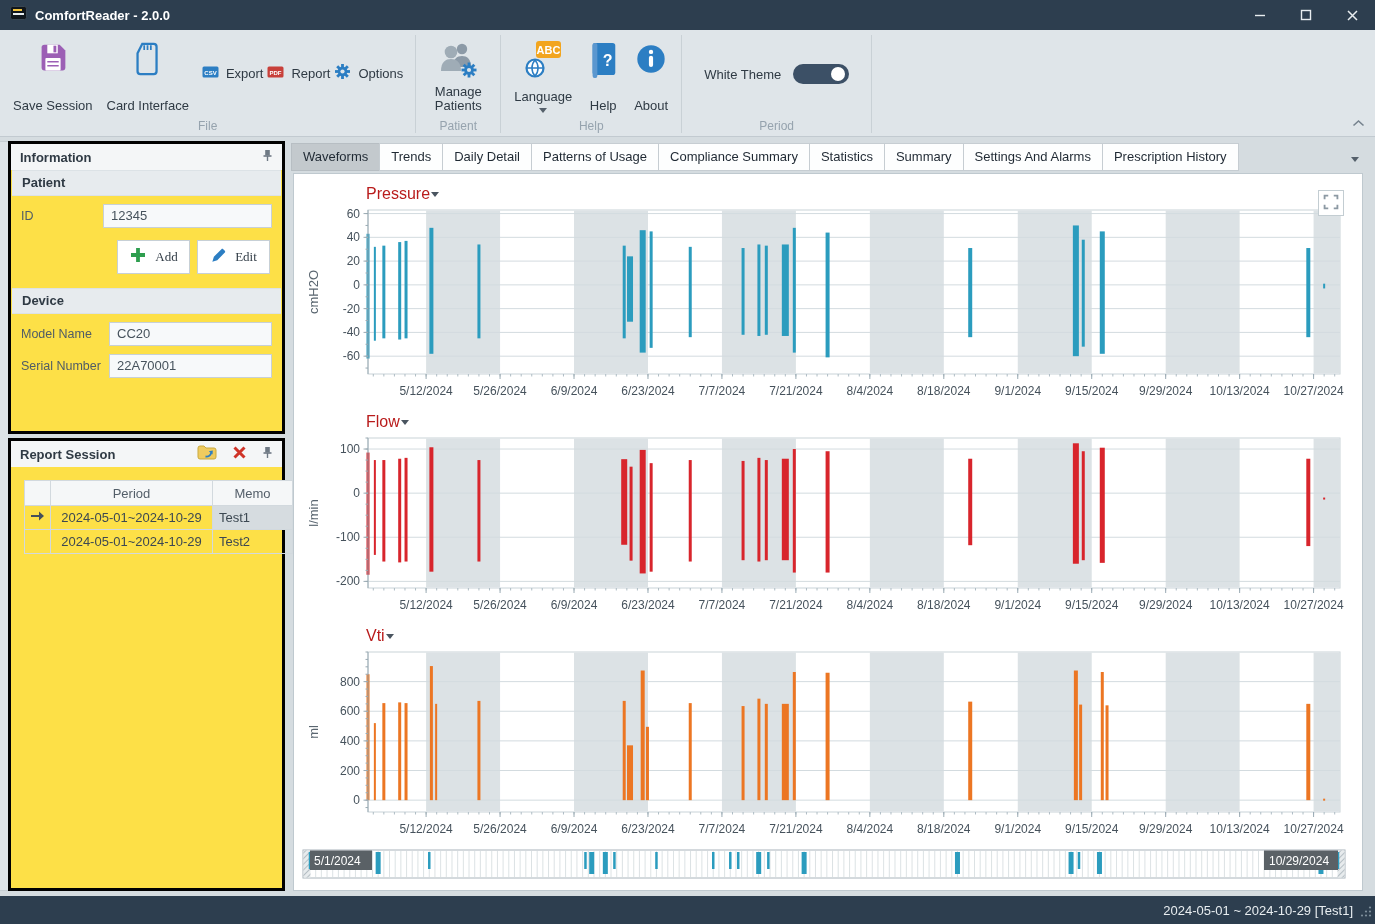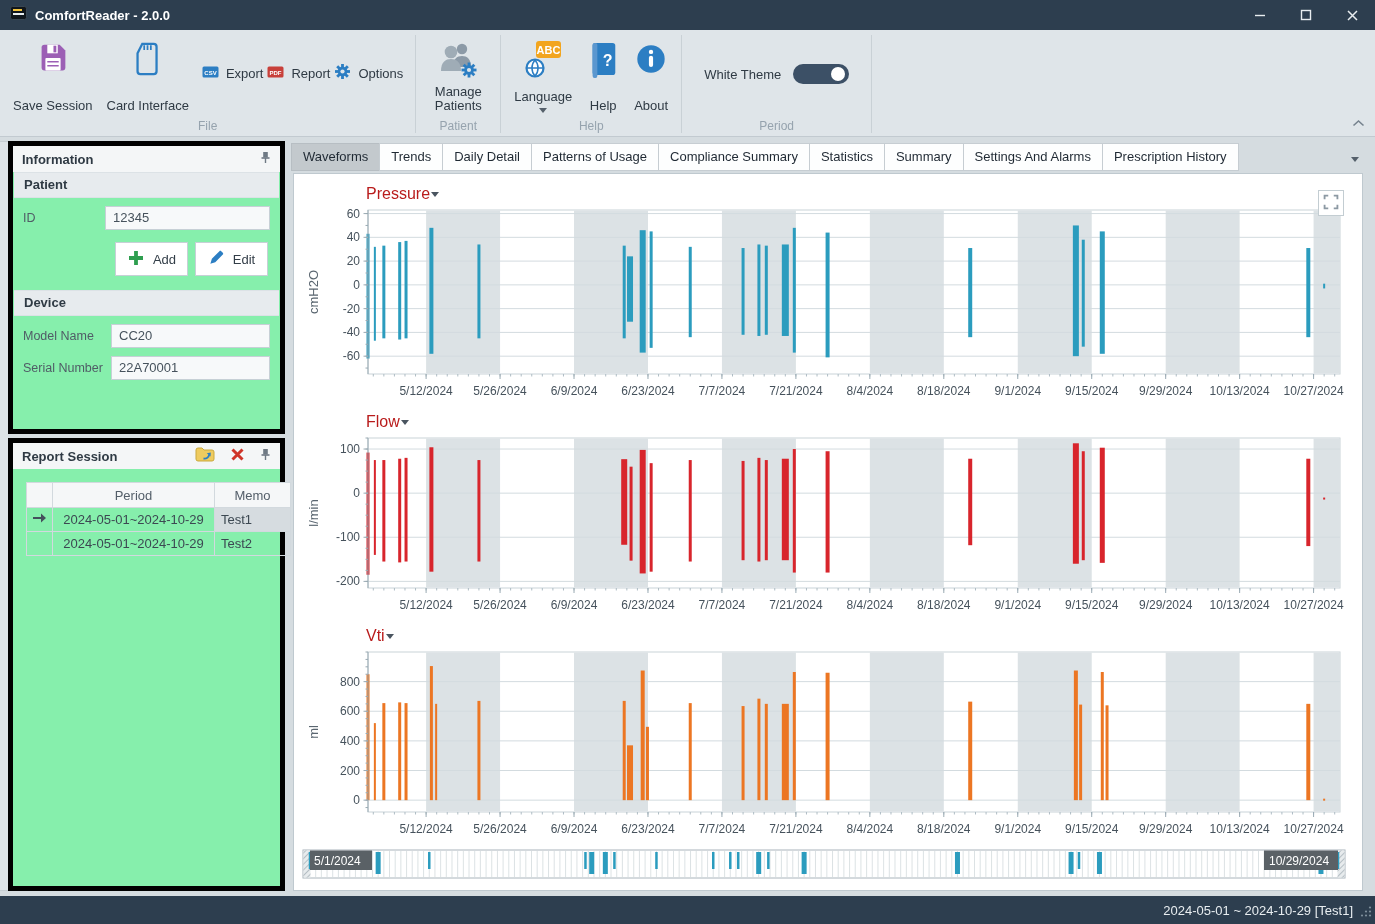--- a/index.html
+++ b/index.html
@@ -30,32 +30,32 @@
   .toggle .knob{position:absolute;right:4px;top:3px;width:14px;height:14px;border-radius:50%;background:#FFF;}
   .ribbon-collapse{position:absolute;right:10px;bottom:5px;}
   .lang-caret{margin:1px 0 3px;}
 
   .caret-down{width:0;height:0;border-left:4px solid transparent;border-right:4px solid transparent;border-top:5px solid #55606B;display:inline-block;}
 
   
   .main{flex:1;display:flex;padding:4px 12px 5px 0;min-height:0;}
   .left-strip{width:8px;background:#DDE3E7;border-top:1px solid #C6CED3;border-bottom:1px solid #C6CED3;}
   .sidebar{width:277px;display:flex;flex-direction:column;gap:4px;min-height:0;}
-  .panel{background:#86efac;border:5px solid #000000;box-sizing:border-box;}
+  .panel{background:#fde047;border:3px solid #000000;box-sizing:border-box;}
   .info-panel{height:293px;}
   .report-panel{flex:1;min-height:0;}
   .panel-header{height:26px;display:flex;align-items:center;padding:0 9px;font-weight:bold;font-size:13px;color:#2F3A44;background:#F4F6F7;}
   .panel-header .ph-icons{margin-left:auto;display:flex;align-items:center;gap:15px;}
   .section-header{height:24px;line-height:24px;background:#E7EBEE;border-top:1px solid #DCE2E6;border-bottom:1px solid #DCE2E6;font-weight:bold;font-size:13px;color:#2F3A44;padding:0 10px;margin:0 1px;}
   .field-row{display:flex;align-items:center;margin:8px 10px;}
   .field-label{width:82px;font-size:12.5px;color:#505C66;flex:0 0 auto;}
   .field-label.widefl{width:88px;}
   .field-input{flex:1;height:22px;line-height:22px;background:#F7F9FA;border:1px solid #C7D0D6;padding:0 7px;font-size:13px;color:#46525C;}
   .btn-row{display:flex;justify-content:flex-end;gap:7px;margin:12px 12px 14px;}
-  .side-btn{width:73px;height:34px;background:#FFF;border:1px solid #C7D0D6;display:flex;align-items:center;justify-content:center;gap:8px;font-size:13px;color:#333E48;font-family:Liberation Sans, sans-serif;}
+  .side-btn{width:73px;height:34px;background:#FFF;border:1px solid #C7D0D6;display:flex;align-items:center;justify-content:center;gap:8px;font-size:13px;color:#333E48;font-family:Liberation Serif, serif;}
 
   .rs-table{width:calc(100% - 2px);margin:13px;border-collapse:collapse;font-size:13px;color:#3C4852;}
   .rs-table th,.rs-table td{border:1px solid #D2D9DE;}
   .rs-table th{height:22px;font-weight:normal;color:#535E69;background:#F5F7F8;}
   .rs-table td{height:21px;}
   .col-gutter{width:26px;}
   .col-period{width:162px;}
   td.period{text-align:center;}
   td.memo{padding-left:6px;}
   td.memo.current{background:#D6DCE0;}

